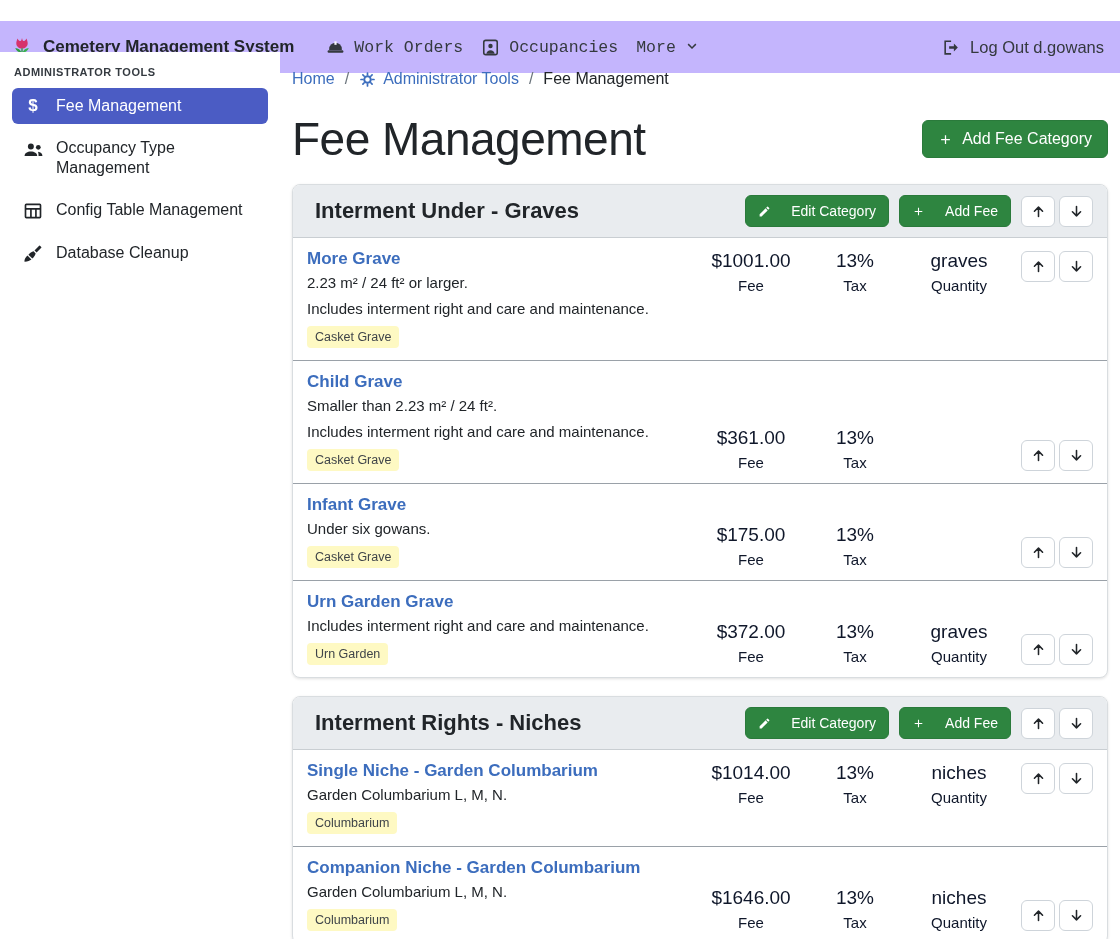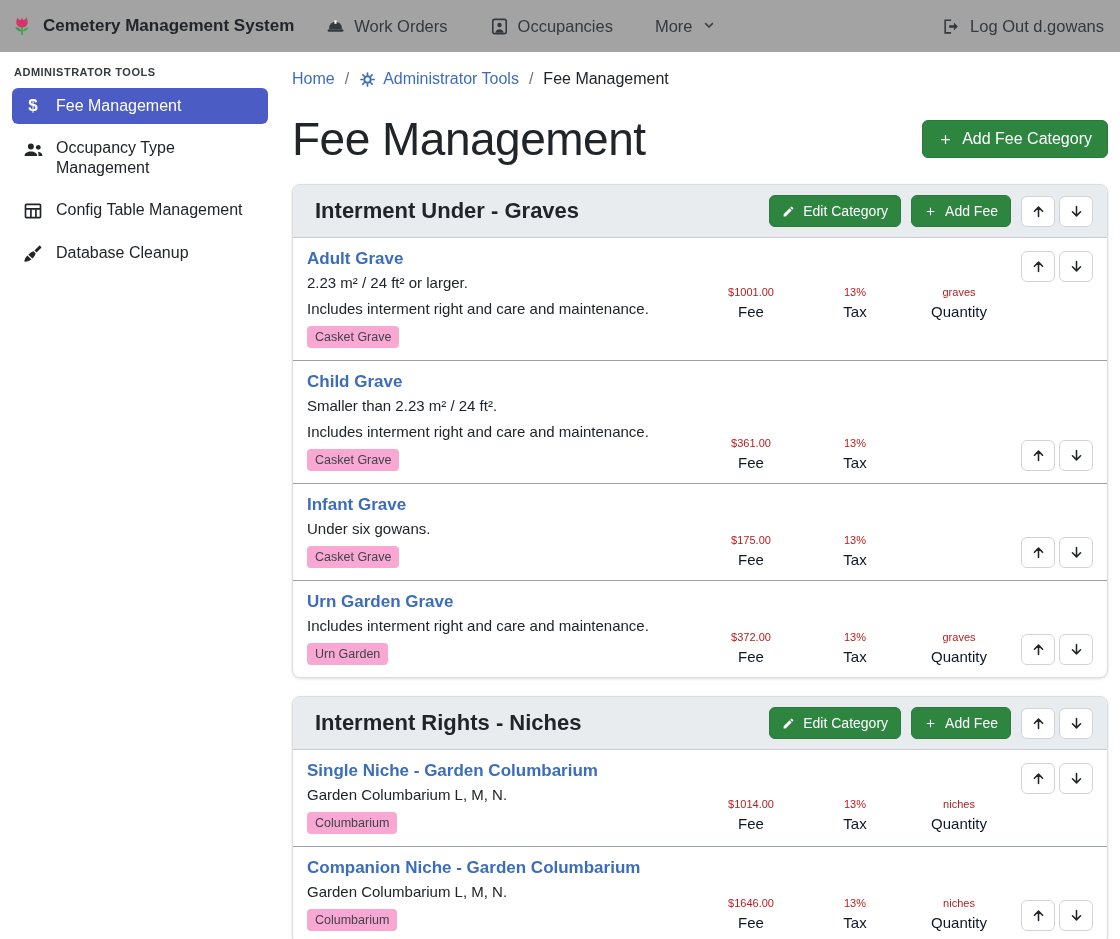--- a/index.html
+++ b/index.html
@@ -2,23 +2,23 @@
 <html><head>
 <meta charset="utf-8">
 <style>
   * { box-sizing: border-box; }
   html,body { margin:0; padding:0; width:1120px; height:939px; overflow:hidden;
     font-family:"Liberation Sans","DejaVu Sans",sans-serif; background:#fff; color:#212529; }
   a { text-decoration:none; }
   .icon { display:inline-flex; align-items:center; justify-content:center; }
 
   
-  .navbar { display:flex; align-items:center; height:52px; background:#a3a3a3; padding:0 16px 0 10px; }
+  .navbar { display:flex; align-items:center; height:52px; background:#c4b5fd; padding:0 16px 0 10px;margin-top:21px; }
   .brand { display:flex; align-items:center; gap:9px; font-size:17px; font-weight:700; color:#212529; margin-right:32px; cursor:pointer; }
-  .nav-items { display:flex; align-items:center; gap:42px; }
+  .nav-items { display:flex; align-items:center; gap:18px;font-family:Liberation Mono, monospace; }
   .nav-item { display:flex; align-items:center; gap:9px; font-size:16.5px; color:#34393e; cursor:pointer; }
   .logout { margin-left:auto; }
 
   
   .sidebar { position:fixed; left:0; top:52px; width:280px; bottom:0; padding:14px 12px; background:#fff; }
   .side-heading { font-size:11px; font-weight:700; letter-spacing:.5px; color:#343a40; margin:0 2px 10px; }
   .side-item { display:flex; align-items:flex-start; gap:12px; padding:8px 10px; border-radius:6px;
     font-size:16px; line-height:1.25; color:#212529; margin-bottom:6px; cursor:pointer; }
   .side-icon { width:22px; flex:0 0 22px; display:flex; justify-content:center; margin-top:1px; color:#212529; }
   .side-item.active { background:#4b5cc4; color:#fff; }
@@ -33,41 +33,41 @@
   .bc-admin { display:flex; align-items:center; gap:7px; }
   .bc-current { color:#212529; }
 
   .title-row { display:flex; justify-content:space-between; align-items:center; margin-bottom:18px; }
   h1 { font-size:46px; font-weight:400; margin:0; letter-spacing:-.5px; color:#212529; }
 
   .btn { border:none; background:none; font-family:inherit; cursor:pointer;
     display:inline-flex; align-items:center; justify-content:center; }
   .btn-green { background:#2e8540; border:1px solid #2a7a3b; color:#fff; border-radius:6px; }
   .btn-lg { font-size:16px; padding:9px 15px; gap:9px; }
-  .btn-sm { font-size:14px; padding:7px 12px; gap:8px; }
+  .btn-sm { font-size:14px; padding:7px 12px; gap:20px; }
   .arrow-btn { width:34px; height:31px; background:#fff; border:1px solid #ced4da; border-radius:6px; color:#212529; }
   .btn-pair { display:flex; gap:4px; }
 
   
   .card { border:1px solid #d9dde0; border-radius:8px; box-shadow:0 1px 3px rgba(0,0,0,.12);
     background:#fff; margin-bottom:18px; overflow:hidden; }
   .card-header { background:#e9ecef; display:flex; align-items:center; padding:10px 14px 10px 22px;
     border-bottom:1px solid #c9ced2; }
   .card-header h2 { font-size:22px; font-weight:600; margin:0; flex:1; color:#212529; }
   .header-actions { display:flex; align-items:center; gap:10px; }
 
   .fee-row { display:flex; align-items:flex-start; padding:11px 14px 12px; }
   .fee-row + .fee-row { border-top:1px solid #9aa1a8;align-items:flex-end; }
   .fee-left { flex:1 1 auto; padding-right:8px; }
   .fee-name { display:inline-block; color:#3c6dbd; font-size:17px; font-weight:600; margin-bottom:4px; cursor:pointer; }
   .fee-desc { font-size:15px; line-height:19px; color:#212529; margin:0 0 7px; }
-  .badge { display:inline-block; background:#f9a8d4; color:#3f4449; font-size:12.5px;
+  .badge { display:inline-block; background:#fef9c3; color:#3f4449; font-size:12.5px;
     padding:4px 8px; border-radius:4px; margin-top:1px; }
   .stat { width:104px; flex:0 0 104px; text-align:center; padding-top:1px; }
-  .stat-value { font-size:11px; color:#b91c1c;margin-top:36px; }
+  .stat-value { font-size:19px; color:#0f172a; }
   .stat-label { font-size:15px; color:#0f172a; margin-top:5px; }
   .row-btns { width:82px; flex:0 0 82px; display:flex; justify-content:flex-end; gap:4px; padding-top:2px; }
 </style>
 </head>
 <body>
 
 <header class="navbar">
   <div class="brand">
     <span class="icon">
       <svg viewBox="0 0 24 24" width="24" height="24" aria-hidden="true">
@@ -231,21 +231,21 @@
                   <path d="M12 4v15M5.5 12.5L12 19l6.5-6.5"></path>
                 </svg>
               </span>
           </button>
         </span>
       </div>
     </div>
 
     <div class="fee-row">
       <div class="fee-left">
-        <a class="fee-name">Adult Grave</a>
+        <a class="fee-name">More Grave</a>
         <div class="fee-desc">2.23 m² / 24 ft² or larger.</div>
         <div class="fee-desc">Includes interment right and care and maintenance.</div>
         <span class="badge">Casket Grave</span>
       </div>
       <div class="stat">
         <div class="stat-value">$1001.00</div>
         <div class="stat-label">Fee</div>
       </div>
       <div class="stat">
         <div class="stat-value">13%</div>

